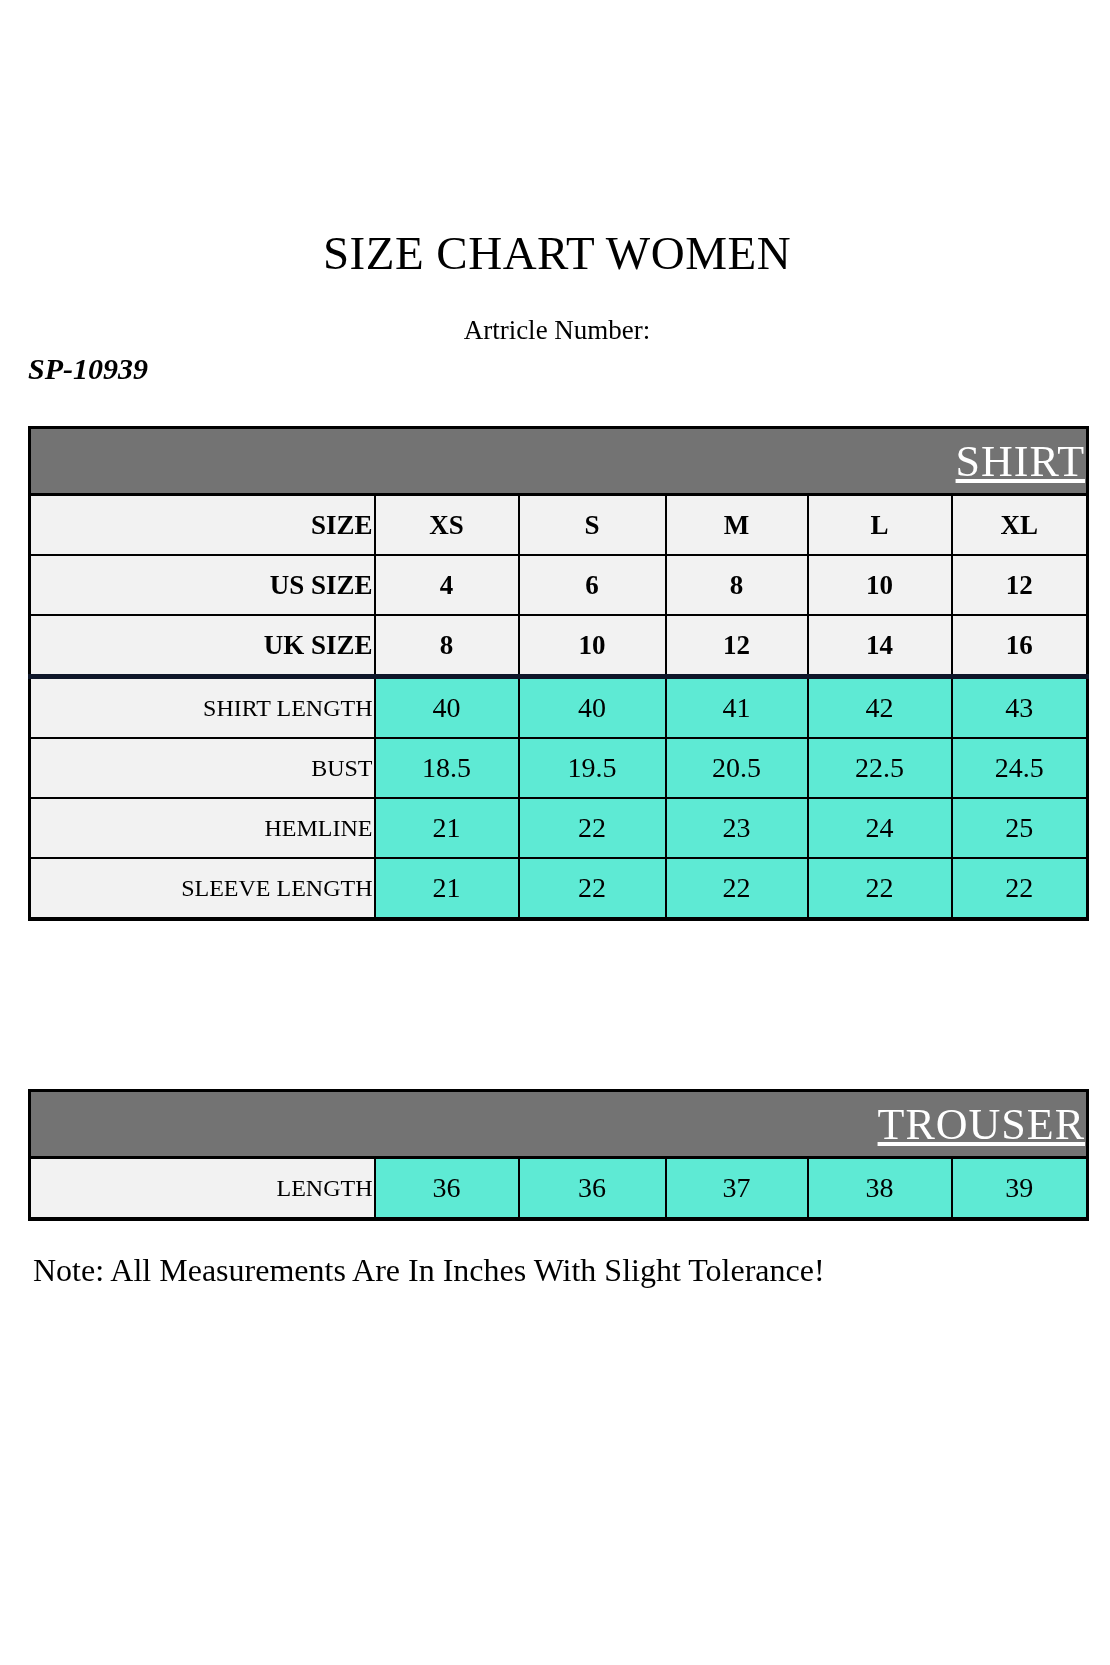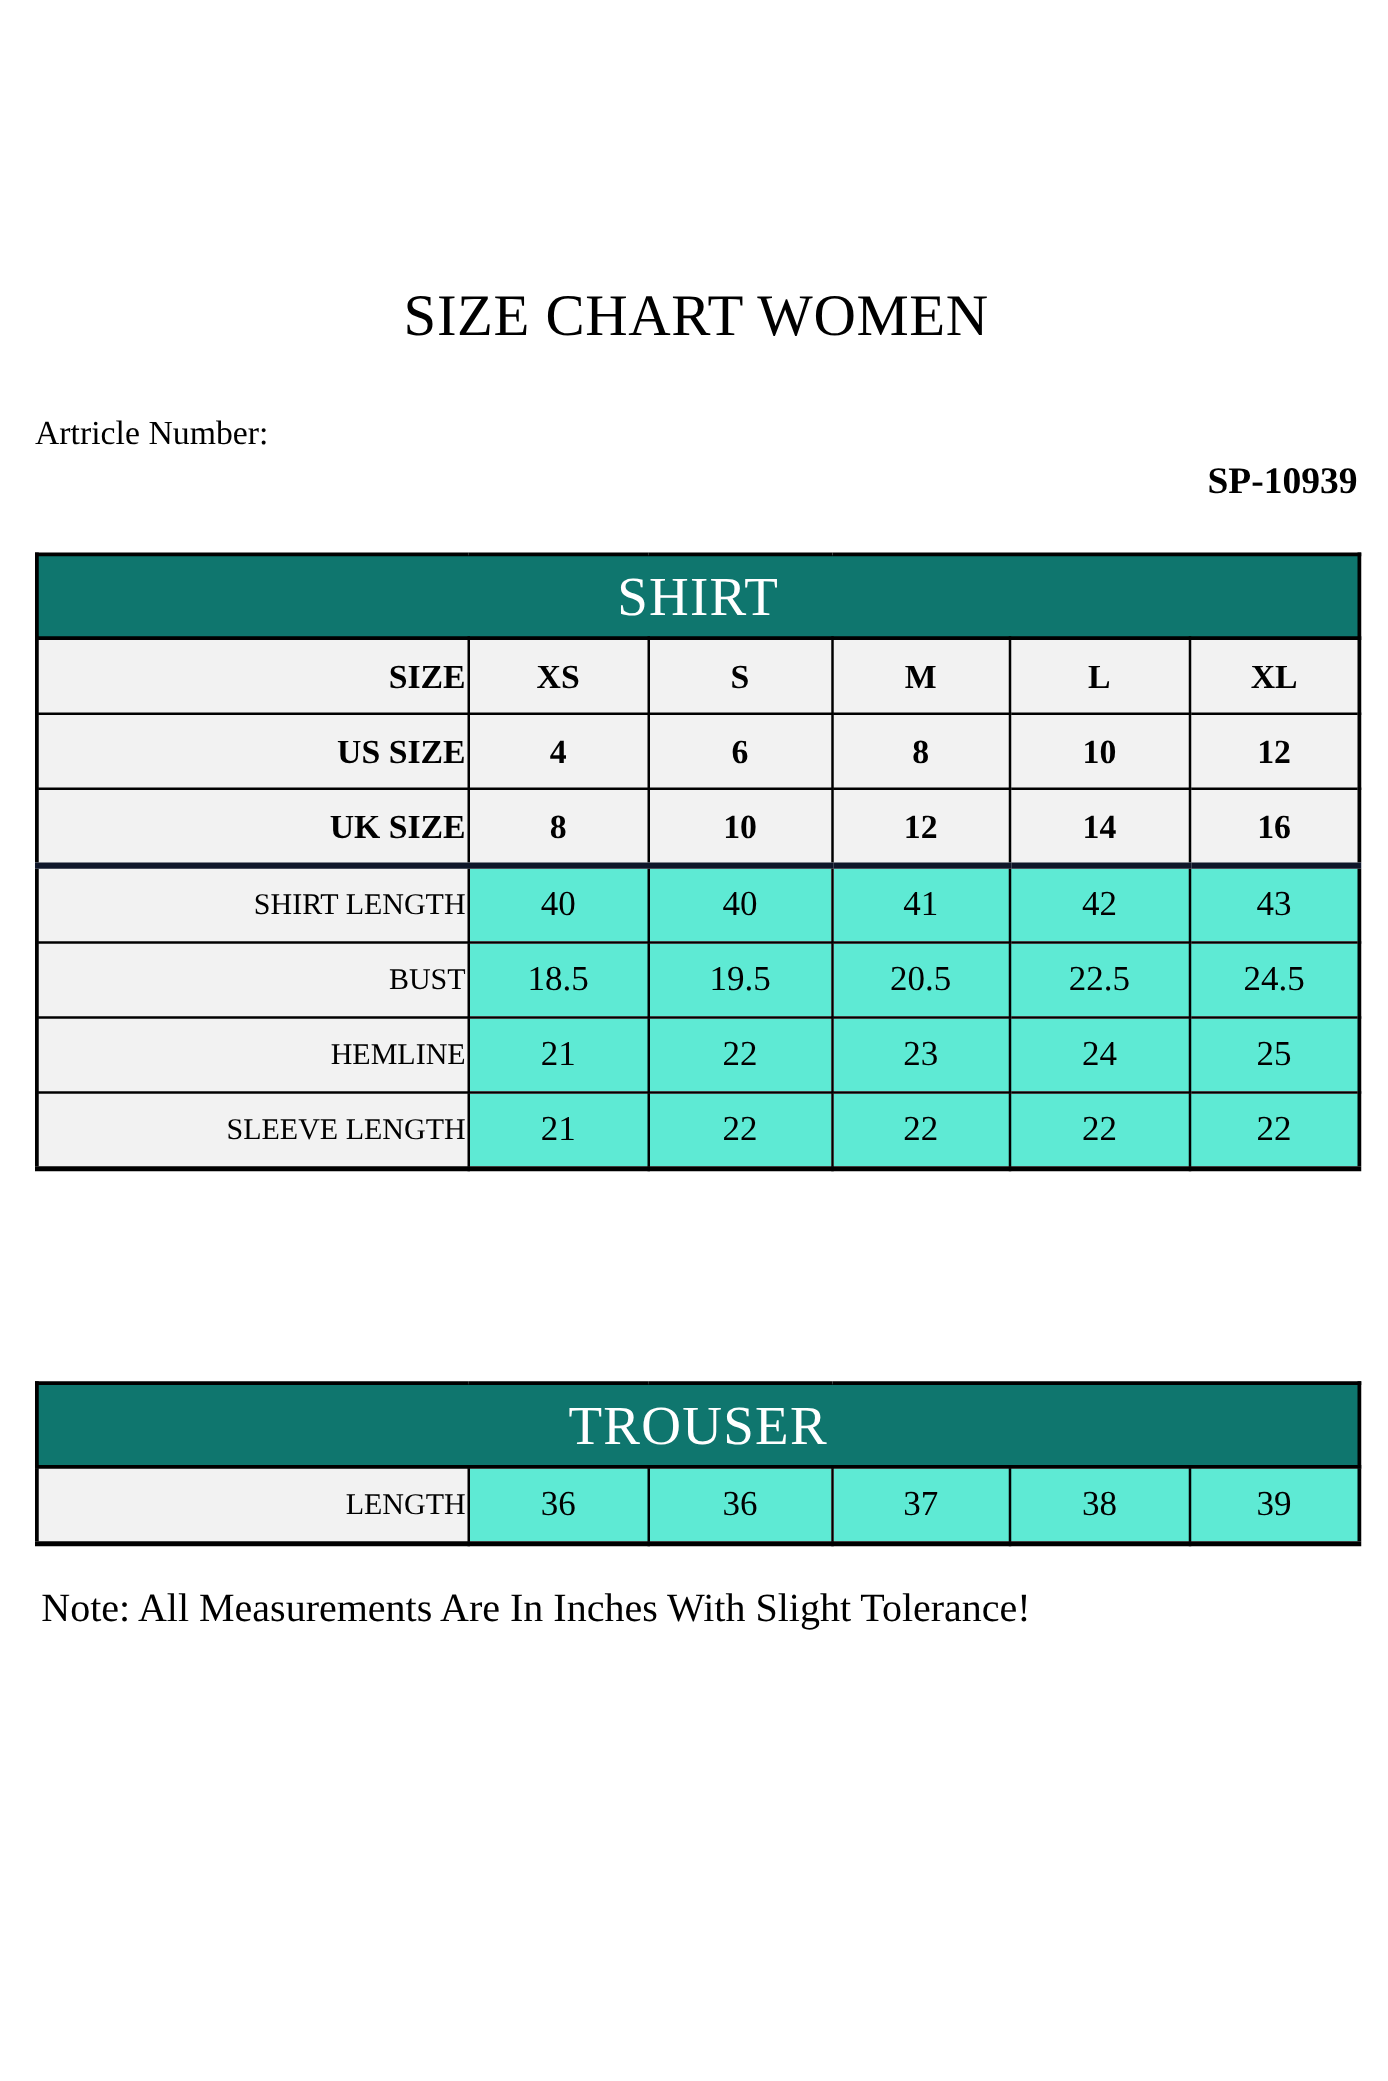--- a/index.html
+++ b/index.html
@@ -13,51 +13,54 @@
 
   .page-title {
     padding-top: 228px;
     text-align: center;
     font-size: 47px;
     font-weight: 400;
     letter-spacing: 0.5px;
     line-height: 1.1;
   }
   .article-label {
-    margin-top: 52px;
+    margin-top: 36px;
+    text-align: center;
     font-size: 27px;
     line-height: 1.1;
   }
   .article-number {
     margin-top: 7px;
-    text-align: right;
+    text-align: left;
     font-size: 30px;
     font-weight: bold;
     line-height: 1.1;
+    font-style: italic;
   }
 
   table.size-table {
     border-collapse: collapse;
     table-layout: fixed;
     width: 1058px;
     margin-top: 41px;
     border: 3px solid #000000;
     border-bottom-width: 4px;
   }
   table.size-table.trouser { margin-top: 168px; }
 
   .band-cell {
-    background: #0f766e;
+    background: #737373;
     color: #ffffff;
     font-weight: 400;
     font-size: 44px;
     height: 62px;
-    text-align: center;
+    text-align: right;
     letter-spacing: 1px;
     border: 3px solid #000000;
+    text-decoration: underline;
   }
 
   td {
     border: 2px solid #000000;
     height: 56px;
     overflow: hidden;
     white-space: nowrap;
   }
   td.label-cell {
     text-align: right;

